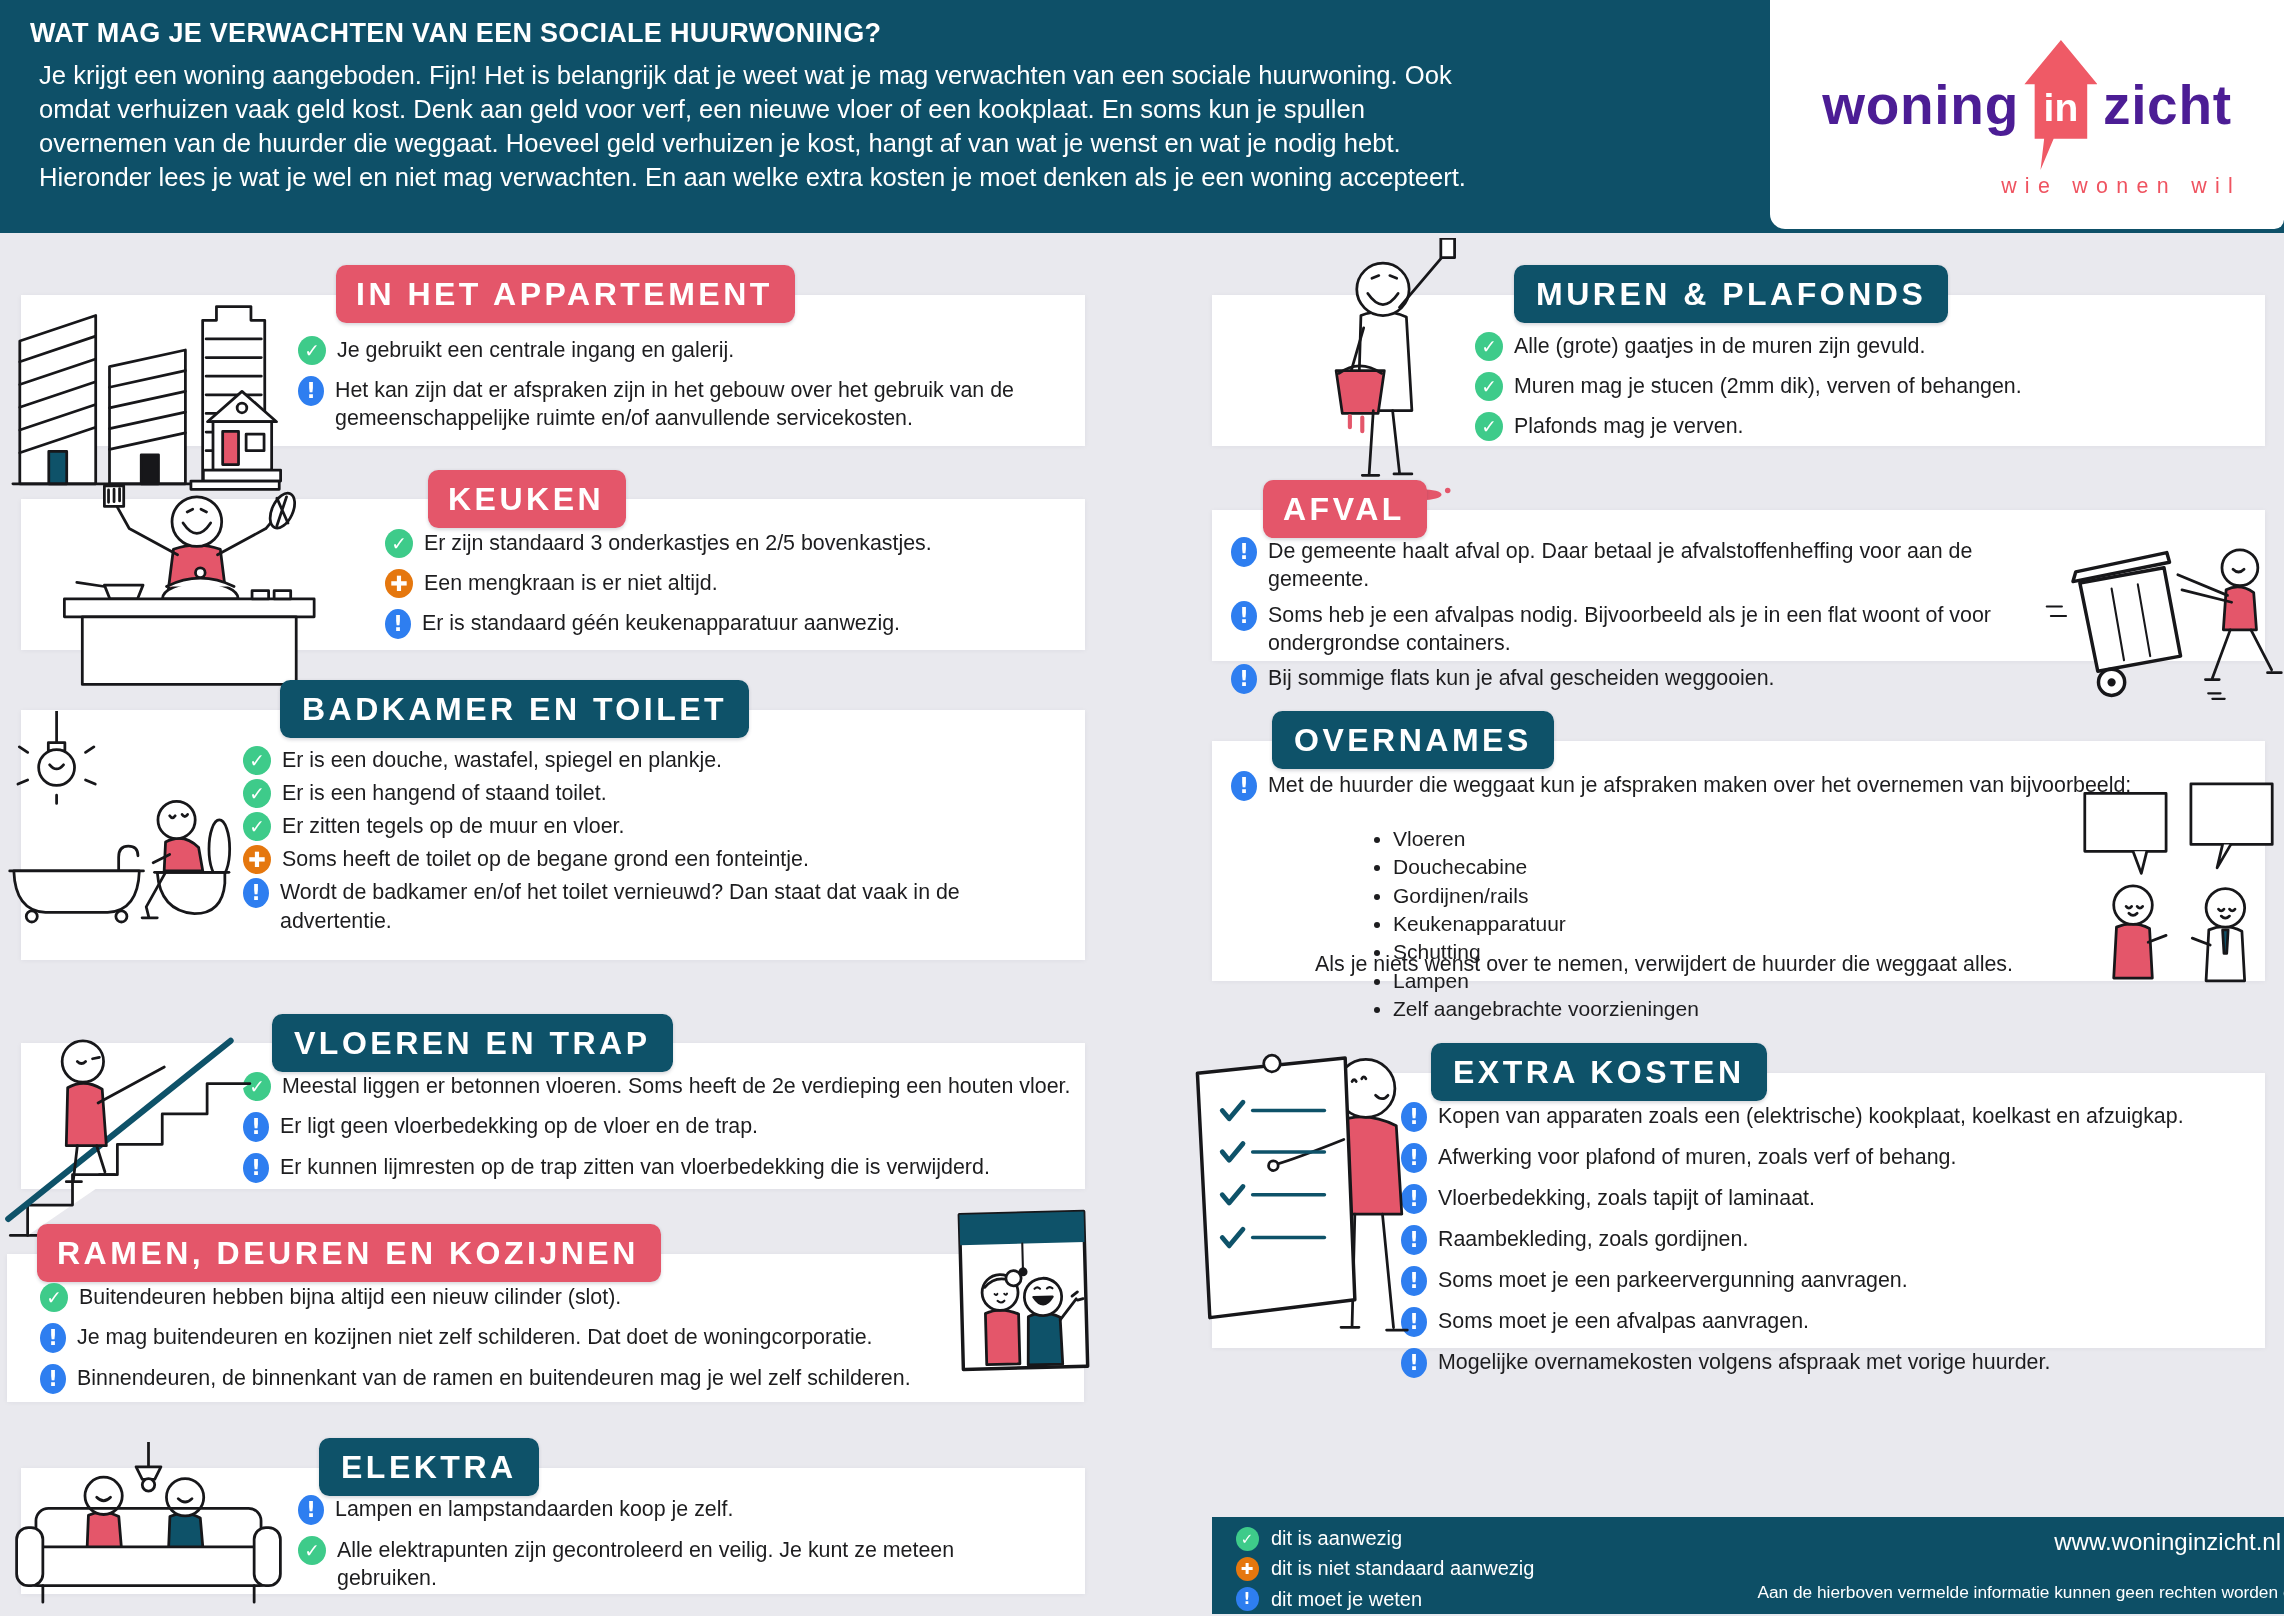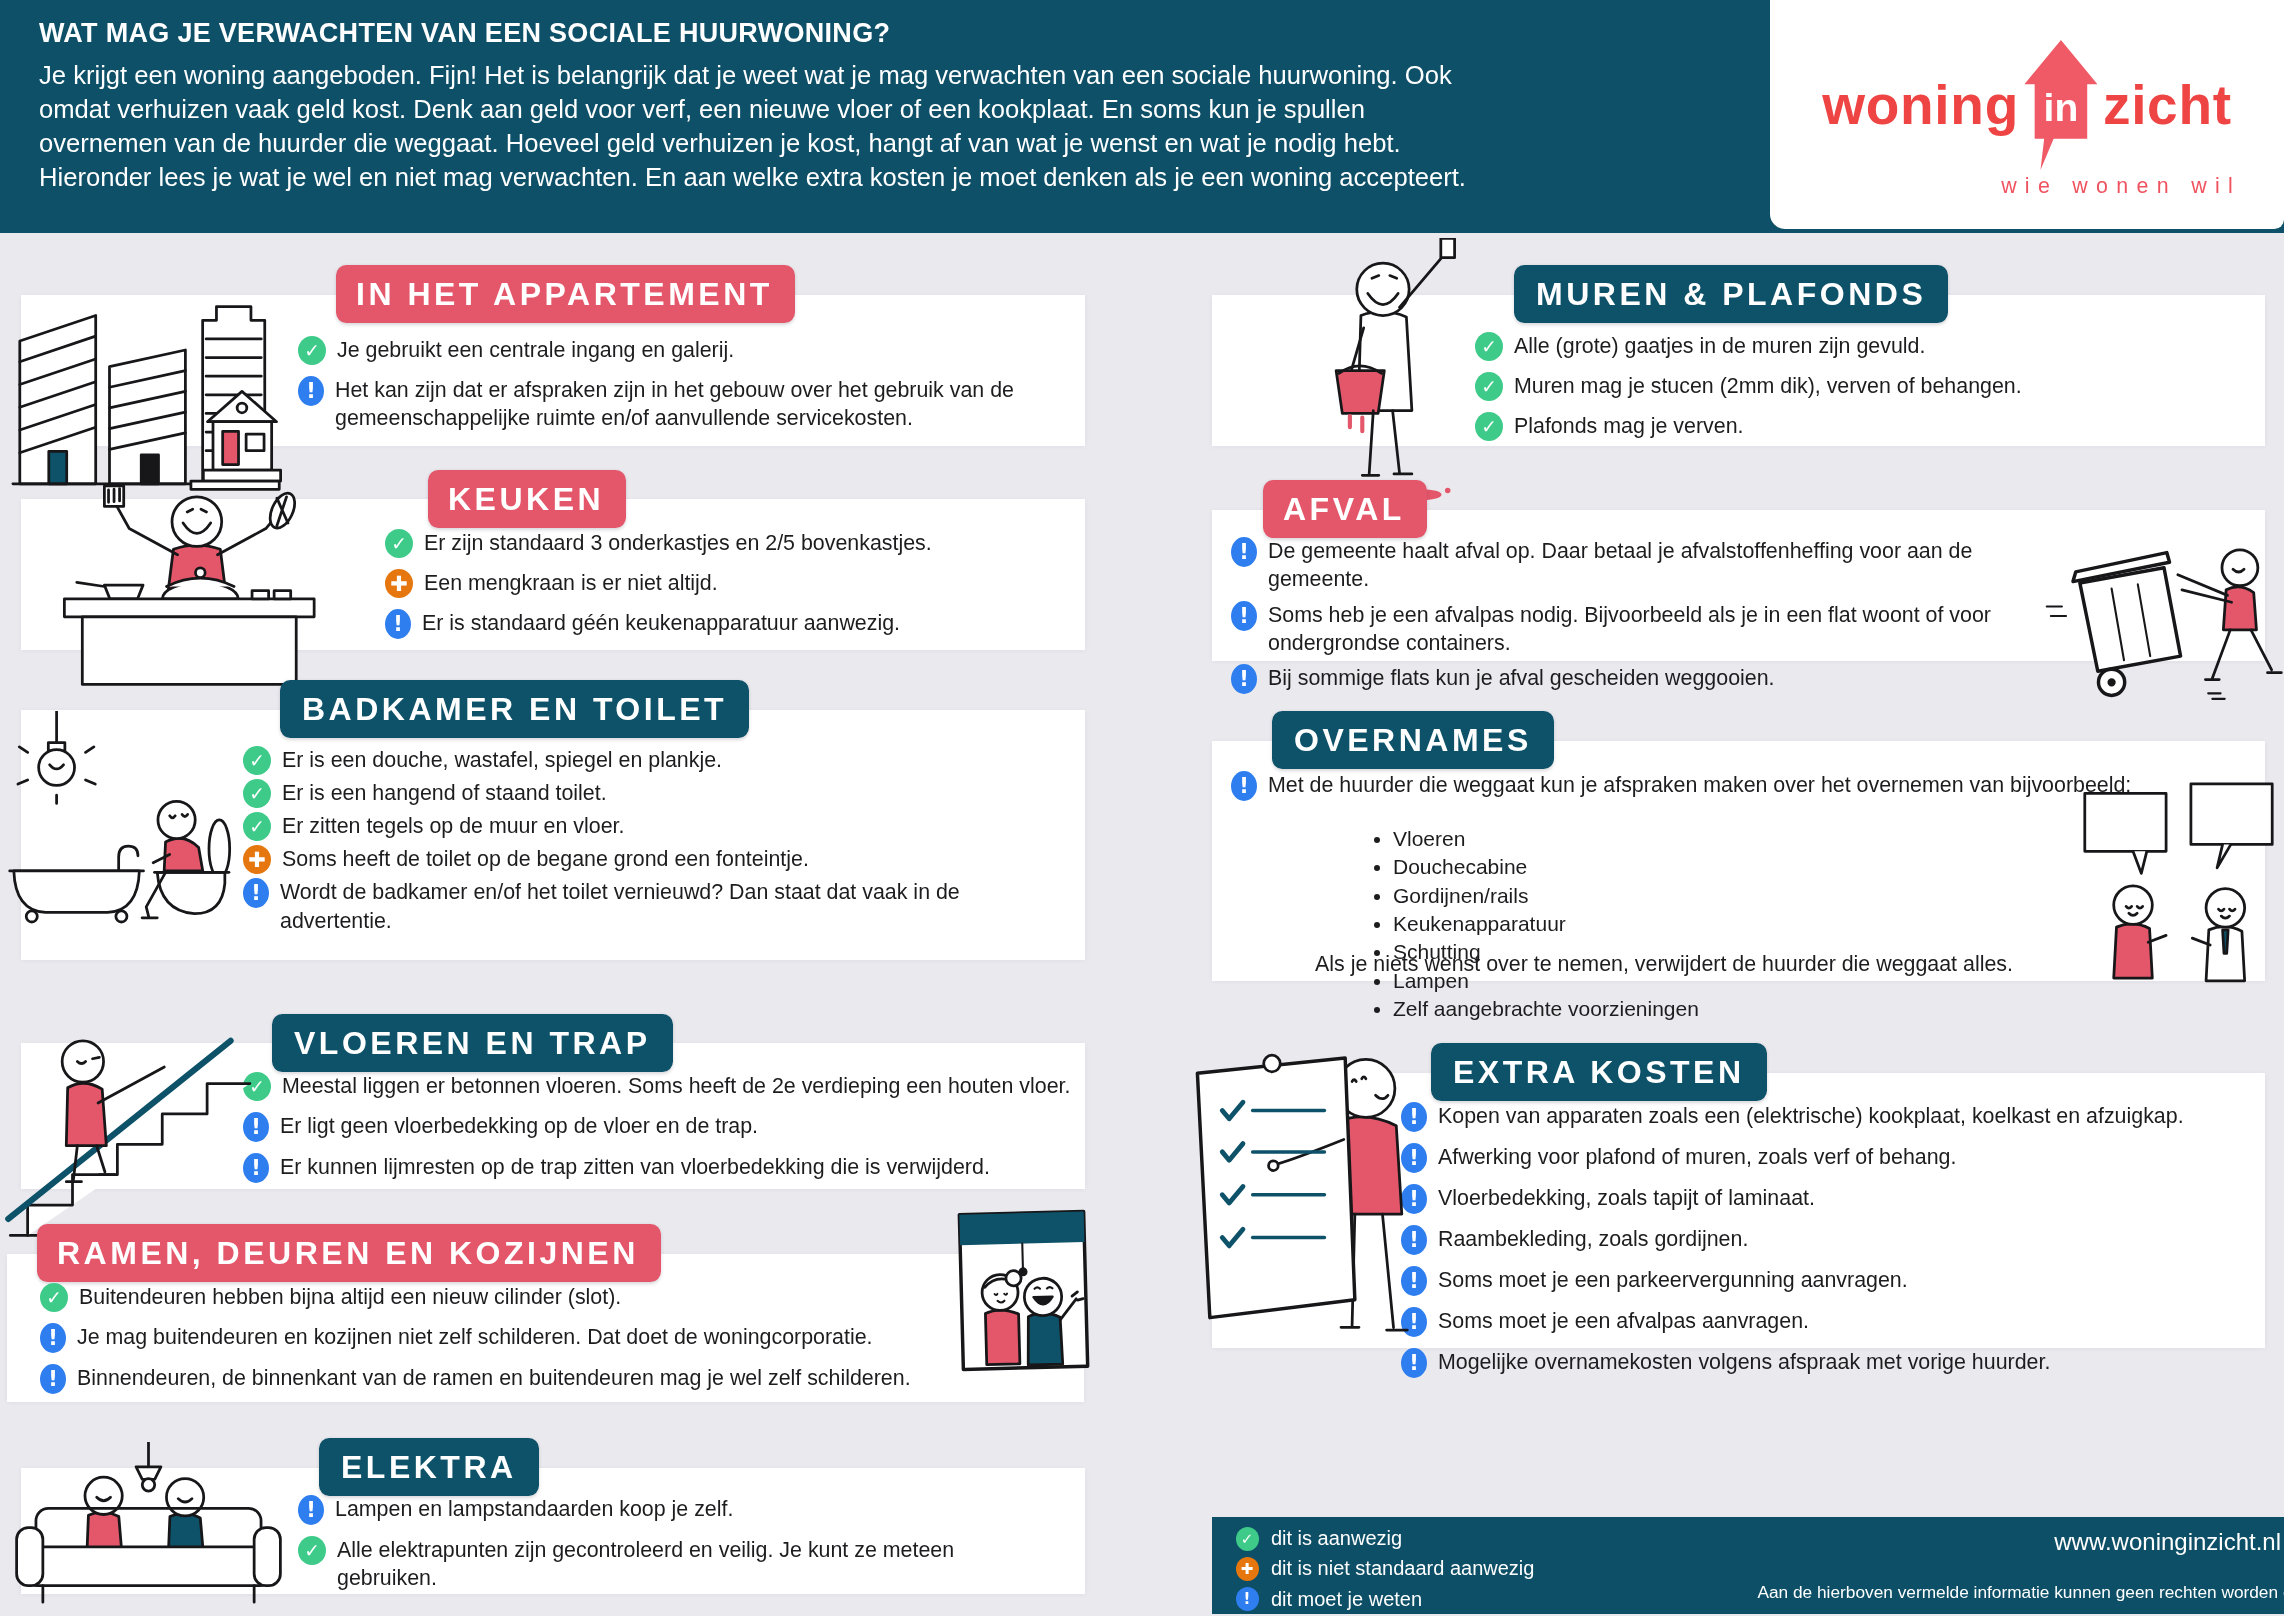--- a/index.html
+++ b/index.html
@@ -1,27 +1,27 @@
 <!DOCTYPE html>
 <html style="font-size:11px"><head>
 <meta charset="utf-8">
 <style>
   html,body{margin:0;padding:0;}
   #page{position:relative;width:2284px;height:1616px;background:#e9e9ee;
         font-family:"Liberation Sans",sans-serif;overflow:hidden;color:#1d1d1f;}
   
   .header{position:absolute;left:0;top:0;width:2284px;height:233px;background:#0e5068;}
-  .header-title{position:absolute;left:39px;top:18px;font-size:27px;font-weight:bold;
+  .header-title{position:absolute;left:30px;top:18px;font-size:27px;font-weight:bold;
                 color:#fff;letter-spacing:0.3px;}
   .header-intro{position:absolute;left:39px;top:58px;color:#fff;font-size:25.6px;line-height:34px;}
   .logo-panel{position:absolute;right:0;top:0;width:514px;height:229px;background:#fff;
               border-radius:0 0 9.7px 15px;}
   .logo-row{position:absolute;left:0;top:40px;width:100%;display:flex;align-items:center;
             justify-content:center;}
-  .logo-word{font-size:55px;font-weight:800;color:#ef4444;letter-spacing:0.7px;}
+  .logo-word{font-size:55px;font-weight:800;color:#4c1d95;letter-spacing:0.7px;}
   .logo-house{position:relative;width:73px;height:130px;margin:0 5.5px;background:#ef5a66;
       clip-path:polygon(50% 0,100% 34%,86% 34%,86% 76%,40% 76%,22% 100%,27% 76%,14% 76%,14% 34%,0 34%);}
   .logo-house span{position:absolute;left:50%;top:52%;transform:translate(-50%,-50%);
       color:#fff;font-size:39px;font-weight:800;}
   .logo-tagline{position:absolute;right:43px;top:174px;color:#ef5360;font-size:21.4px;
       letter-spacing:8.3px;font-weight:500;}
   
   .card{position:absolute;background:#fff;box-shadow:0 1.4px 5.5px rgba(40,40,60,.06);}
   .badge{position:absolute;height:58px;display:flex;align-items:center;padding:0 22px;
          border-radius:10.4px;color:#fff;font-weight:bold;font-size:32px;letter-spacing:3.5px;

